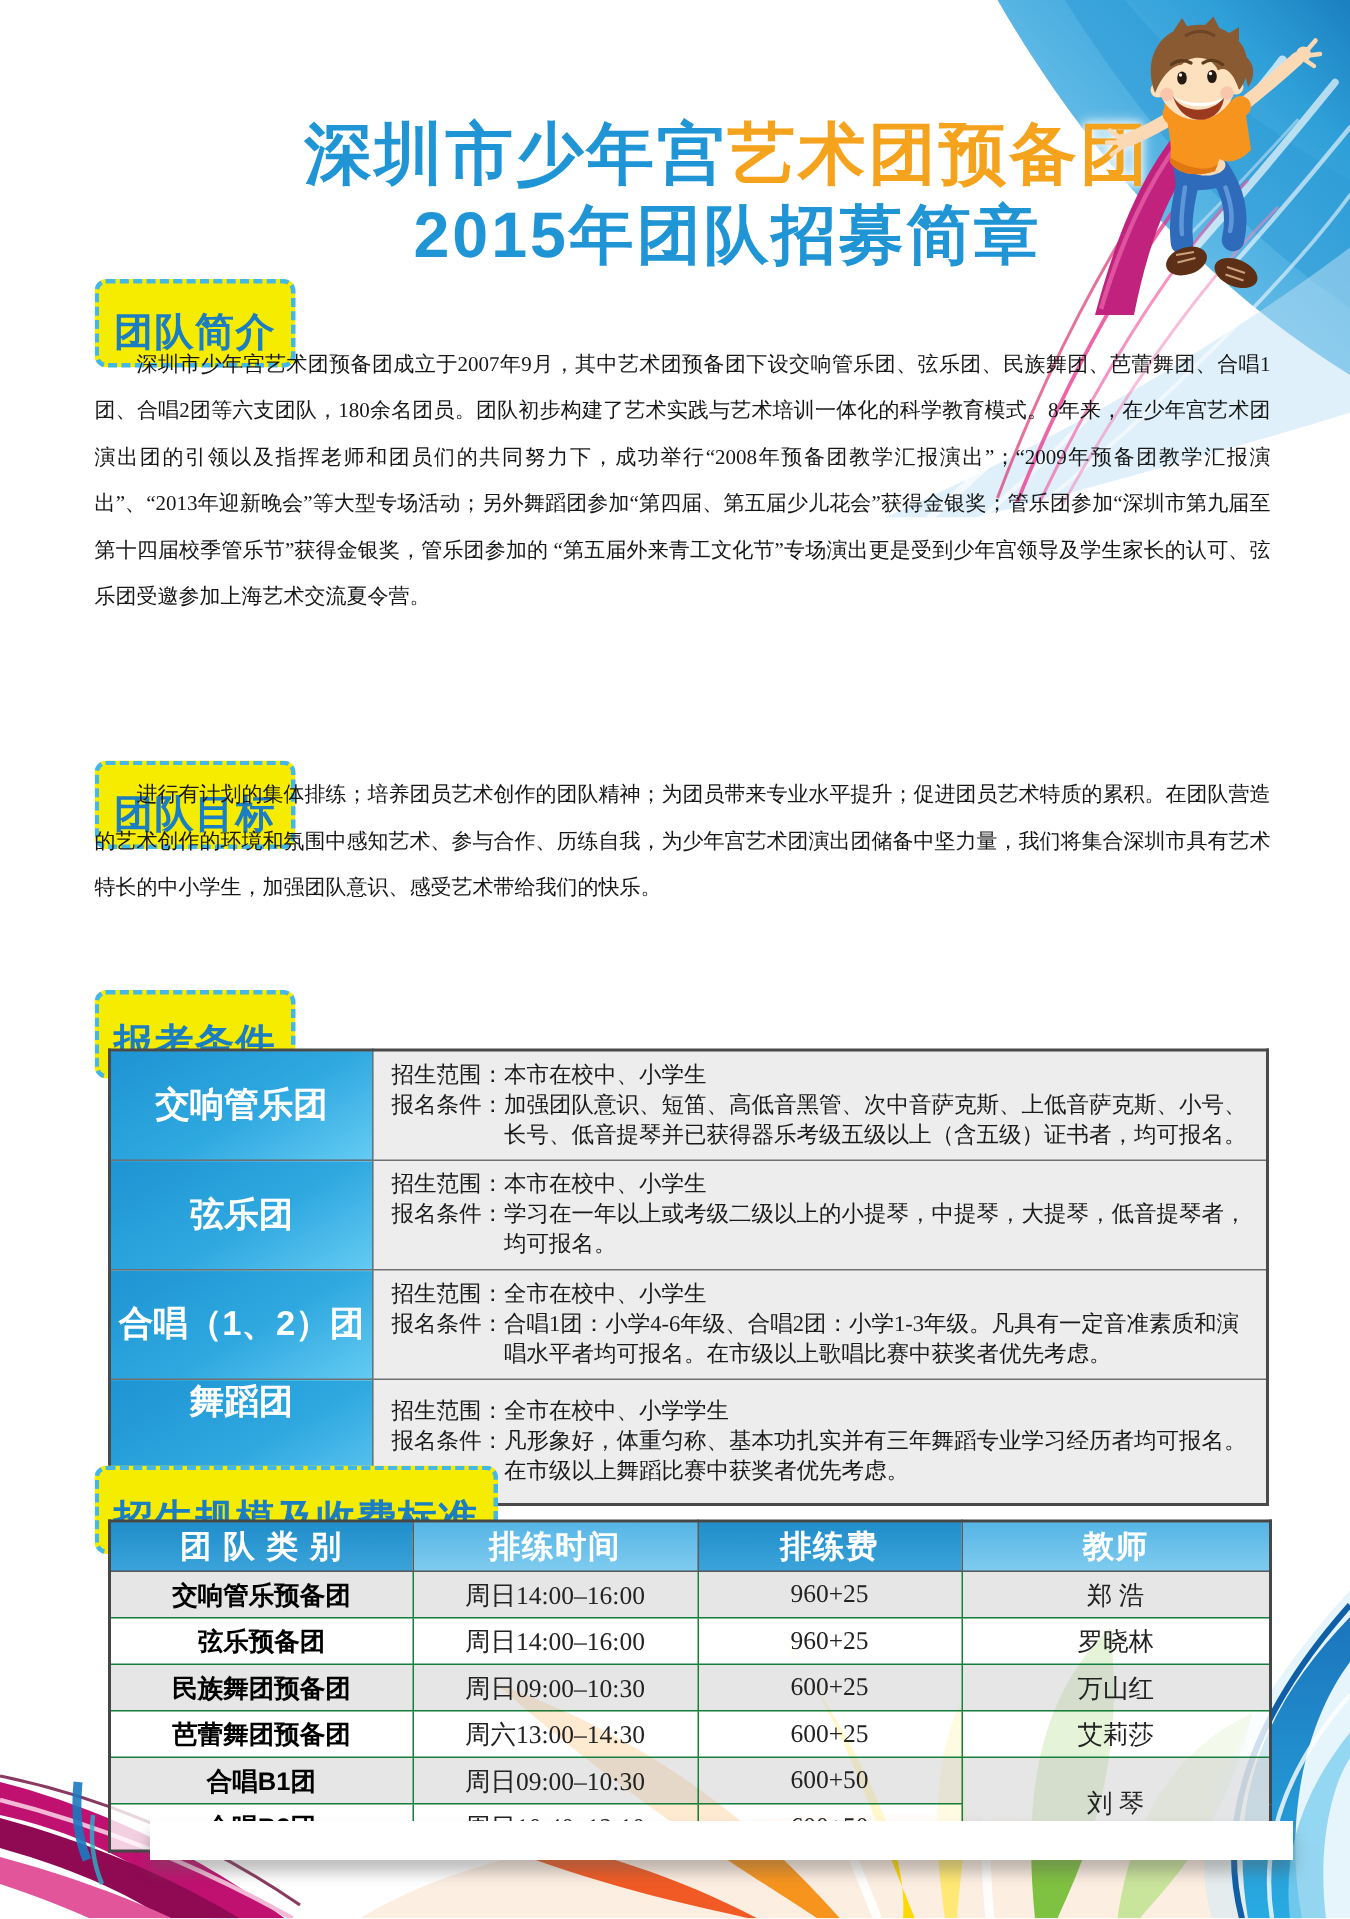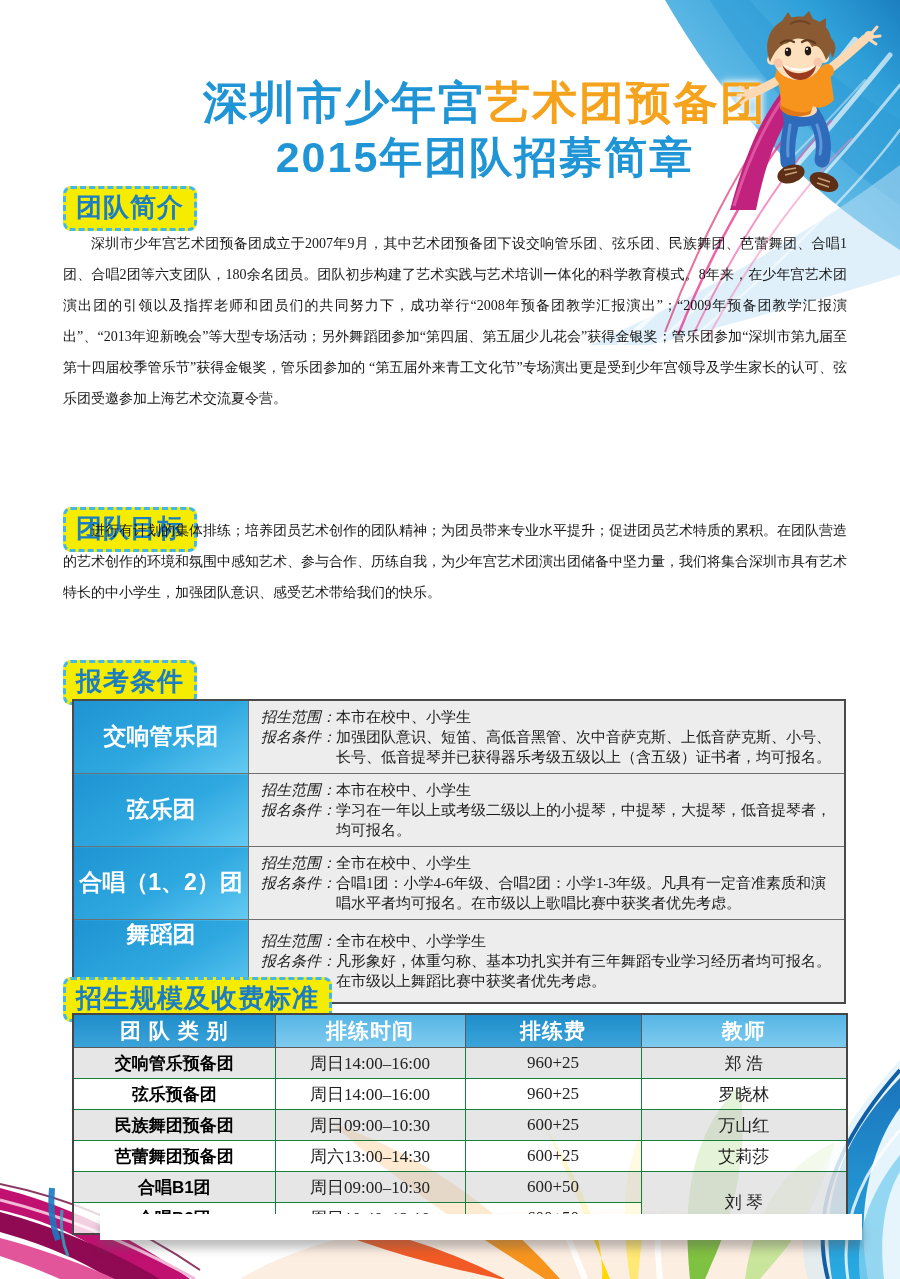--- a/index.html
+++ b/index.html
@@ -13,37 +13,37 @@
   .title{position:absolute;top:76px;left:70px;width:830px;text-align:center;z-index:2;
          font-weight:bold;letter-spacing:2px;
          text-shadow:0 0 6px #fff,0 0 10px #fff;}
   .title .l1{font-size:45px;line-height:54px;}
   .title .l2{font-size:43px;line-height:54px;color:#2095d6;}
   .title .blue{color:#2095d6;}
   .title .orange{color:#f5a21c;}
 
   .sec-heading{position:absolute;left:63px;z-index:2;display:inline-block;
          background:#f6ec00;color:#1b7ec3;border:3px dashed #42b7e8;border-radius:8px;
-         font-size:26px;font-weight:bold;letter-spacing:1px;padding:1px 10px 3px;}
+         font-size:26px;font-weight:bold;letter-spacing:1px;padding:15px 10px 3px;}
   .body-text{position:absolute;left:63px;width:784px;margin:0;z-index:2;
          font-size:14px;line-height:31px;color:#161616;text-align:justify;text-indent:2em;
          font-family:"Liberation Serif","DejaVu Serif",serif;}
 
   table.cond{position:absolute;top:699px;left:72px;width:774px;z-index:2;
          border-collapse:collapse;border:2px solid #4a4a4a;}
   .cond td{border:1px solid #707070;vertical-align:middle;}
   .cond .team-cell{width:172px;text-align:center;color:#fff;font-weight:bold;
          background:linear-gradient(150deg,#1e94d2 0%,#2fa8e0 55%,#64cbf3 100%);}
   .cond .team-name{font-size:23px;line-height:1.2;}
   .cond .team-sub{font-size:16px;line-height:1.3;margin-top:32px;}
   .cond .detail-cell{background:rgba(236,236,236,.93);padding:6px 12px;
          font-size:15px;line-height:20px;color:#1a1a1a;
          font-family:"Liberation Serif","DejaVu Serif",serif;}
   .cond-line{display:flex;}
-  .cond-label{flex:none;white-space:nowrap;font-style:italic;}
+  .cond-label{flex:none;white-space:nowrap;}
   .cond-text{flex:1;}
 
   table.fee{position:absolute;top:1013px;left:72px;width:774px;z-index:2;table-layout:fixed;
          border-collapse:collapse;border:2px solid #464646;}
   .fee th{height:30px;border:1px solid #5a5a5a;color:#fff;font-size:21px;font-weight:bold;
          letter-spacing:1px;}
   .fee th.hA{background:linear-gradient(#1f8ecb,#3ba3d9);}
   .fee th.hB{background:linear-gradient(#55b5e5,#7fcbef);}
   .fee td{height:28px;border:1px solid #15803d;text-align:center;color:#222;font-size:17px;
          font-family:"Liberation Serif","DejaVu Serif",serif;}

